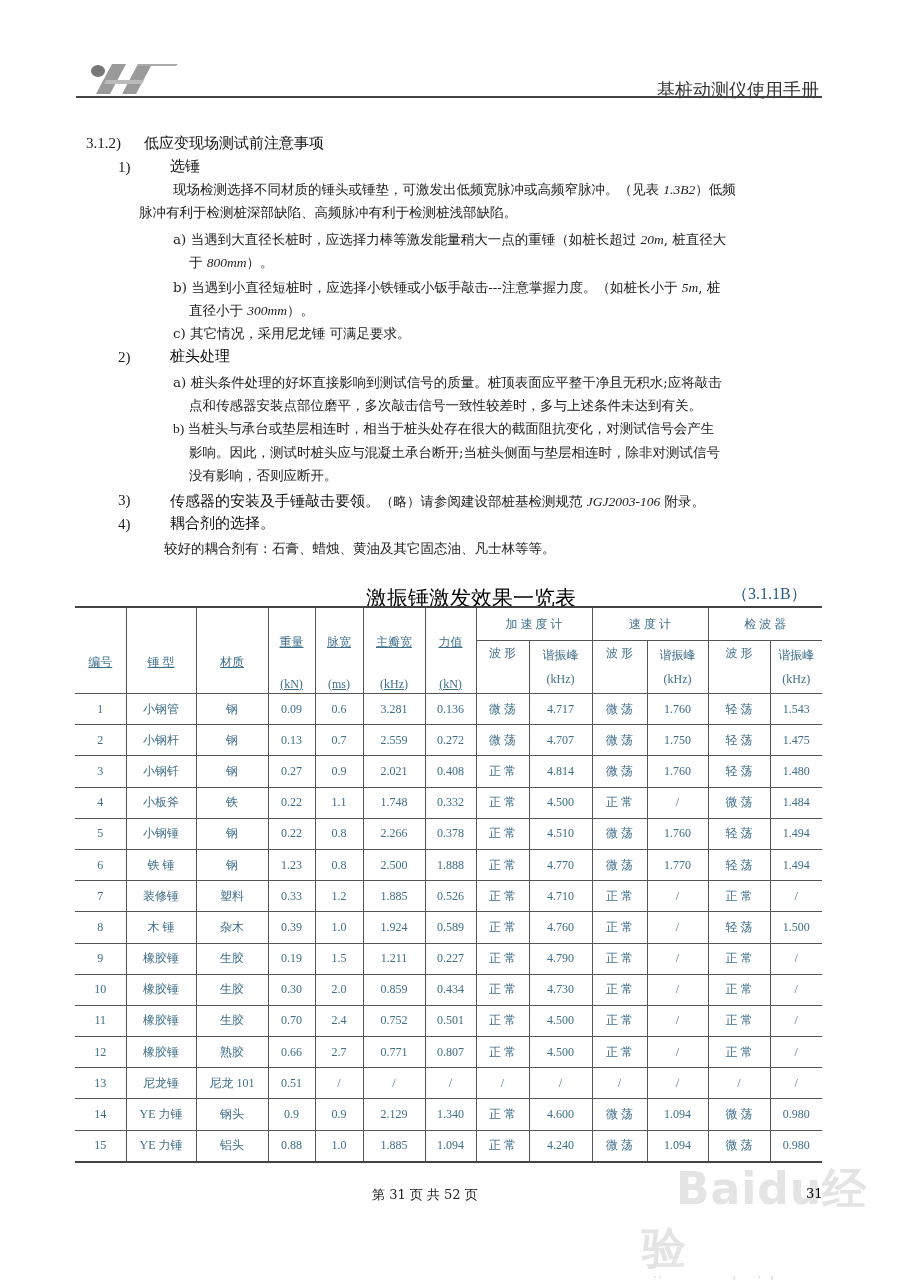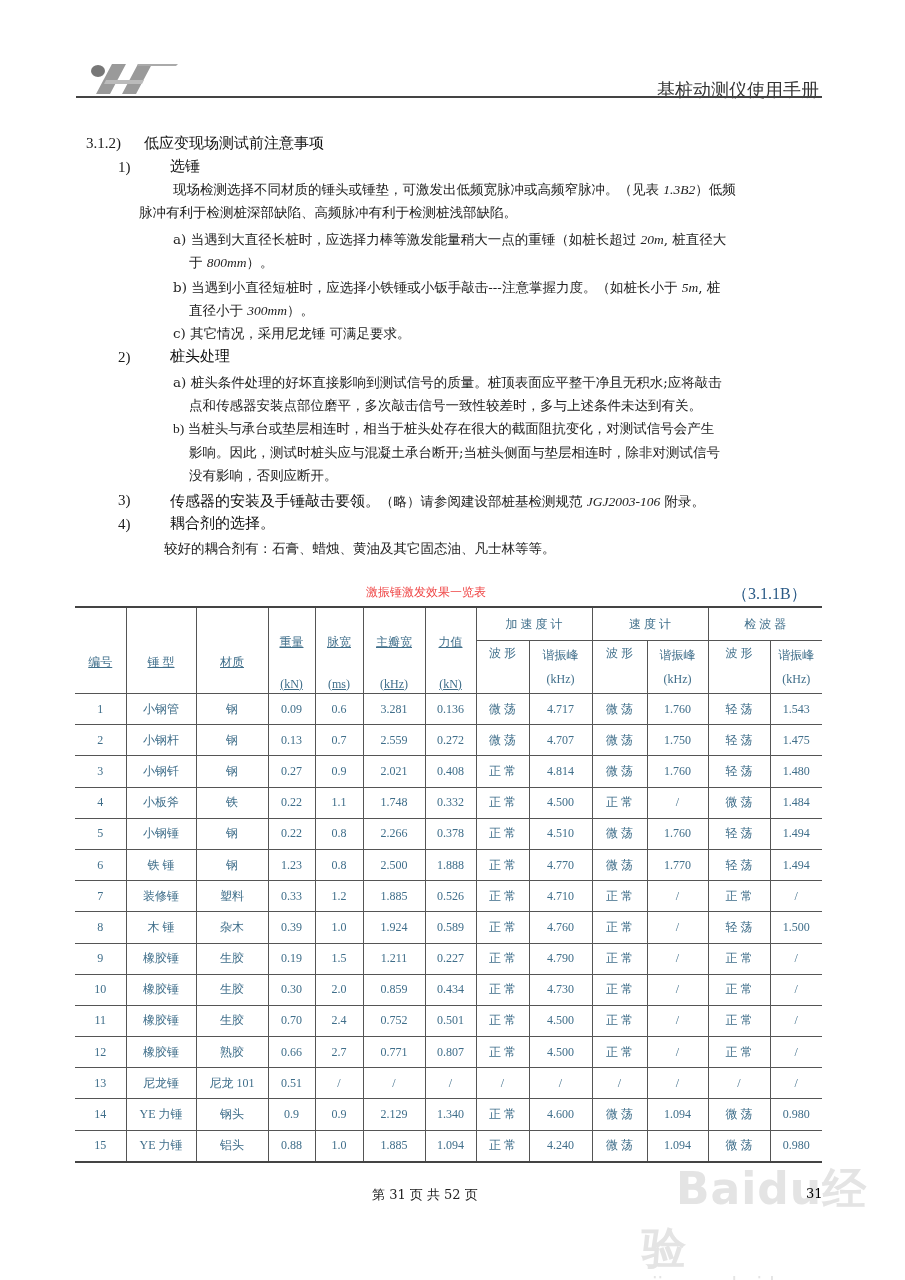--- a/index.html
+++ b/index.html
@@ -7,21 +7,21 @@
          font-family:"DejaVu Serif","Liberation Serif",serif; color:#1a1a1a; }
   .abs { position:absolute; }
   .header-rule { left:76px; top:96px; width:746px; height:2px; background:#444; }
   .logo { left:82px; top:60px; width:100px; height:36px; }
   .header-title { right:86px; top:78px; font-size:18px; color:#333;margin-left:24px; }
   .sec { font-family:"DejaVu Sans","Liberation Sans",sans-serif; font-size:15px; color:#111; }
   .num { font-family:"Liberation Serif",serif; font-size:15px; }
   .body { font-size:13.5px; line-height:22px; color:#222; }
   .i { font-style:italic; font-family:"Liberation Serif",serif; }
   .tbl-title { left:366px; top:584px; font-family:"DejaVu Sans","Liberation Sans",sans-serif;
-               font-size:12px; color:#ef4444; }
+               font-size:21px; color:#000000; }
   .tbl-id { left:732px; top:584px; font-family:"Liberation Serif",serif; font-weight:normal;
             font-size:16px; color:#2a5a86; }
   table.t { position:absolute; left:75px; top:606px; width:747px; border-collapse:collapse;
             table-layout:fixed; color:#3f6e8a; font-size:12px;
             font-family:"Liberation Serif","DejaVu Serif",serif; }
   table.t td, table.t th { border:1px solid #555; text-align:center; font-weight:normal;
             padding:0; height:29px; }
   table.t tr.h1 th { height:32px; border-top:2px solid #444; vertical-align:middle; }
   table.t th.tall { vertical-align:top; padding-top:24px;text-decoration:underline; }
   table.t th .u { display:block; margin-top:26px; }

